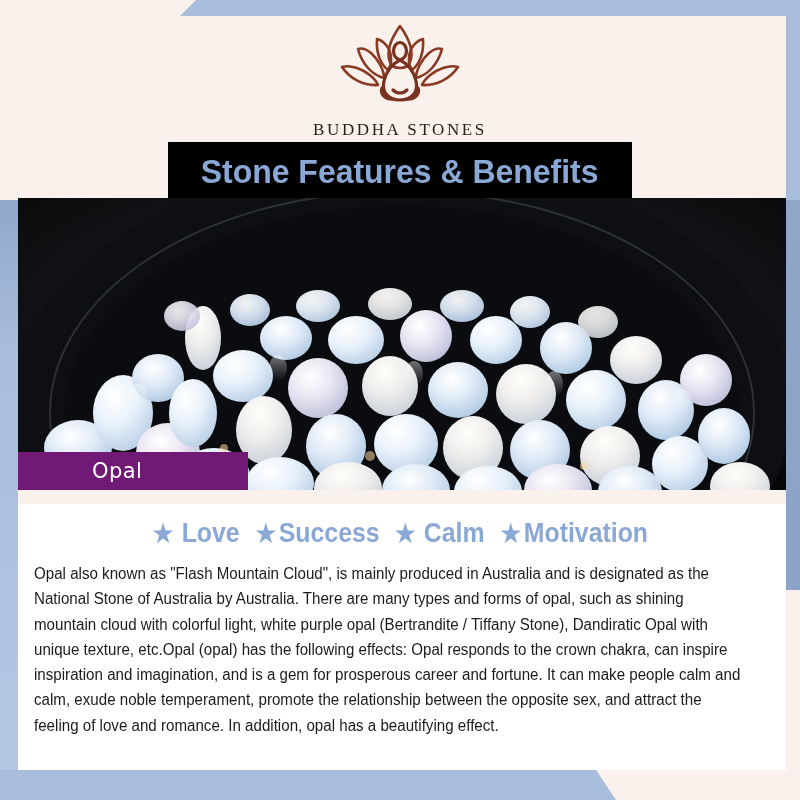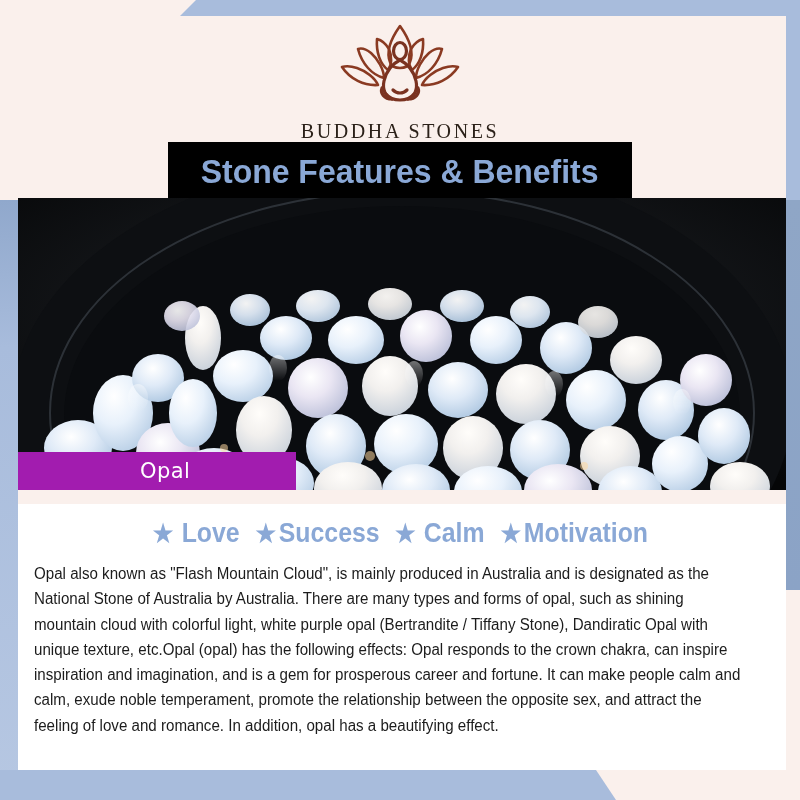--- a/index.html
+++ b/index.html
@@ -61,21 +61,21 @@
 
   .logo-mark {
     display: block;
     margin: 0 auto;
   }
 
   .logo-text {
     display: block;
     margin-top: 2px;
     font-family: "Liberation Serif", serif;
-    font-size: 20px;
+    font-size: 17px;
     letter-spacing: 2.6px;
     color: #2b2119;
     font-weight: 400;
   }
 
   
   .title-band {
     position: absolute;
     left: 168px;
     top: 142px;
@@ -130,25 +130,24 @@
   }
   .photo svg { display: block; }
 
   
   .opal-label {
     position: absolute;
     left: 18px;
     top: 452px;
     width: 230px;
     height: 38px;
-    background: #a21caf;
+    background: #701a75;
     display: flex;
     align-items: center;
     z-index: 4;
-    padding-left: 48px;
   }
   .opal-label-text {
     margin-left: 74px;
     color: #ffffff;
     font-family: "DejaVu Sans", sans-serif;
     font-size: 21px;
     font-weight: 400;
     letter-spacing: 0.4px;
   }
 

